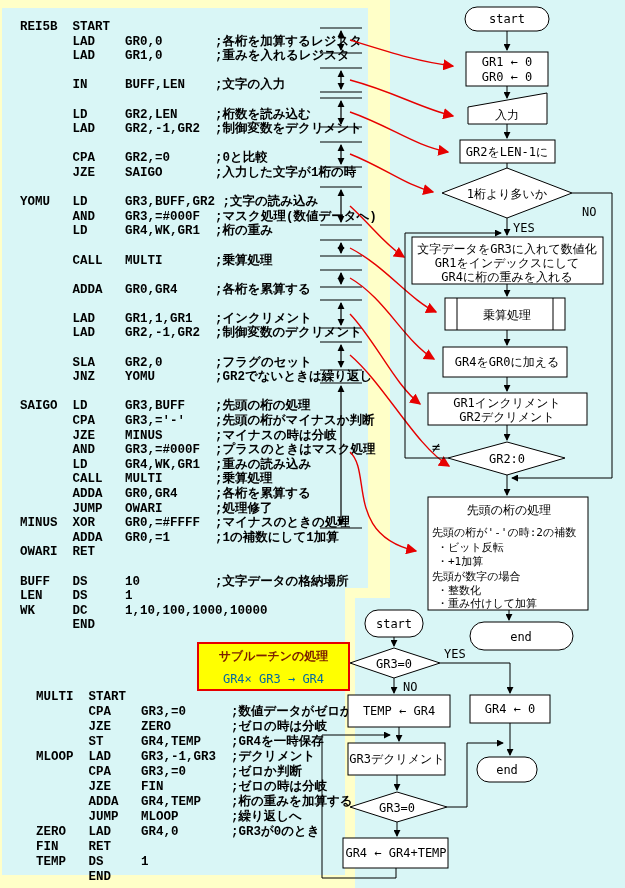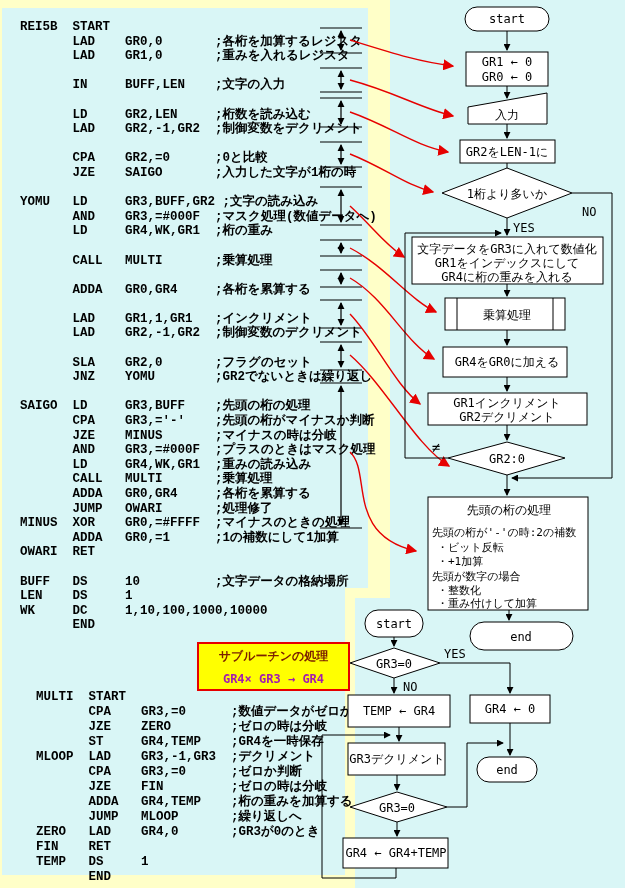--- a/index.html
+++ b/index.html
@@ -11,21 +11,21 @@
   #panel-right{left:390px;top:0;width:235px;height:888px;}
   #panel-subflow{left:355px;top:598px;width:40px;height:290px;}
   pre.code{position:absolute;margin:12px;color:#000;font-family:Liberation Mono, monospace;
            font-weight:bold;font-size:12.5px;line-height:14.6px;white-space:pre;}
   #code-main{left:8px;top:8px;}
   #code-sub{left:24px;top:678px;line-height:15px;}
   .sub-label{position:absolute;left:190px;top:642px;width:153px;height:49px;background:#FFFF00;
              border:2px solid #E60000;box-sizing:border-box;text-align:center;
              font-size:12px;font-weight:bold;display:flex;flex-direction:column;justify-content:space-around;margin-left:7px;}
   .sub-label .l1{color:#7B2000;}
-  .sub-label .l2{color:#a21caf;font-family:"DejaVu Sans Mono",monospace;font-weight:bold;}
+  .sub-label .l2{color:#0369a1;font-family:"DejaVu Sans Mono",monospace;font-weight:normal;}
   svg.flow{position:absolute;left:0;top:0;pointer-events:none;}
   svg text{font-family:"DejaVu Sans Mono","DejaVu Sans",sans-serif;font-size:12px;fill:#000;}
   .shape{fill:#FFFFFF;stroke:#000;stroke-width:1;}
   .cline{fill:none;stroke:#000;stroke-width:1;}
   .bracket{fill:none;stroke:#000;stroke-width:1.2;}
   .redarrow{fill:none;stroke:#E60000;stroke-width:1.4;}
   .small{font-size:11px;}
 </style>
 </head>
 <body>

